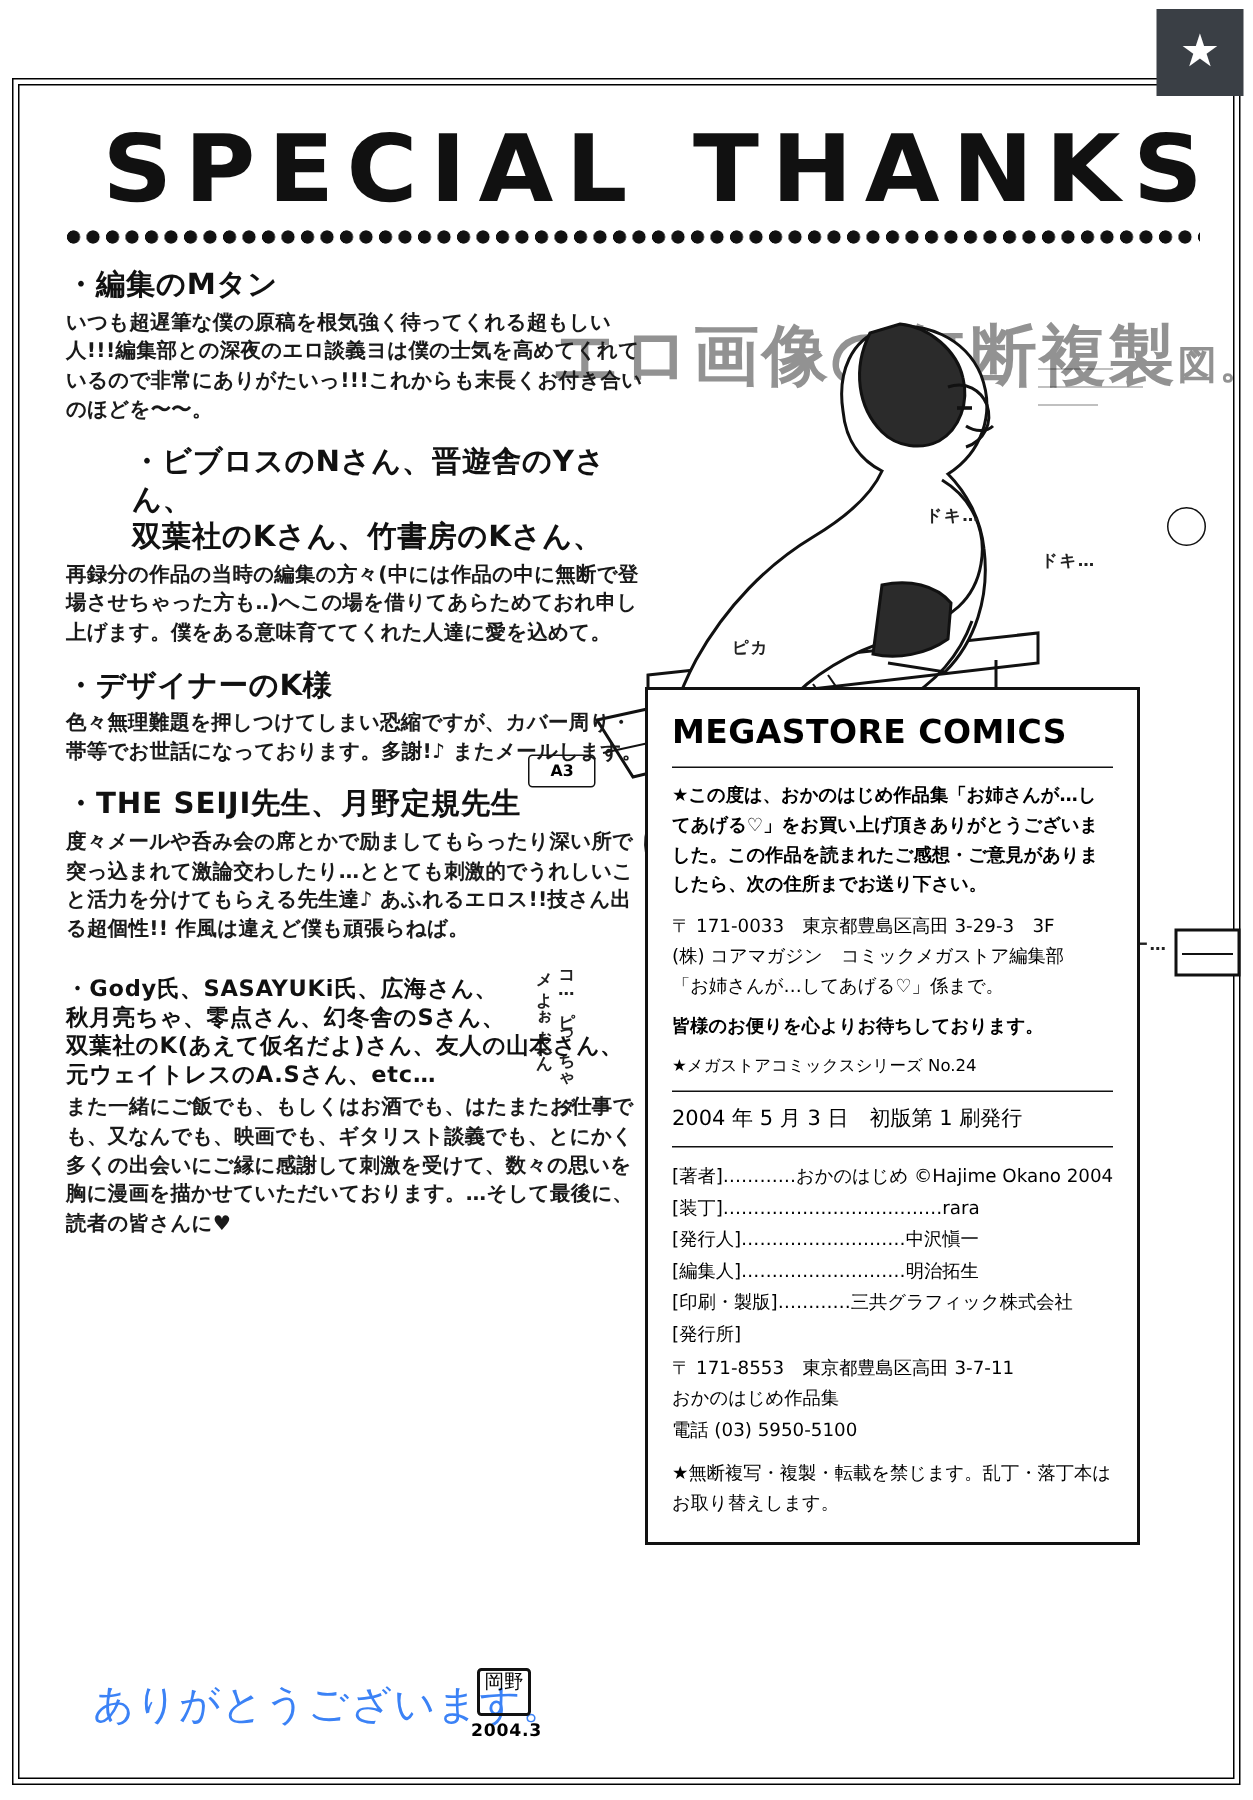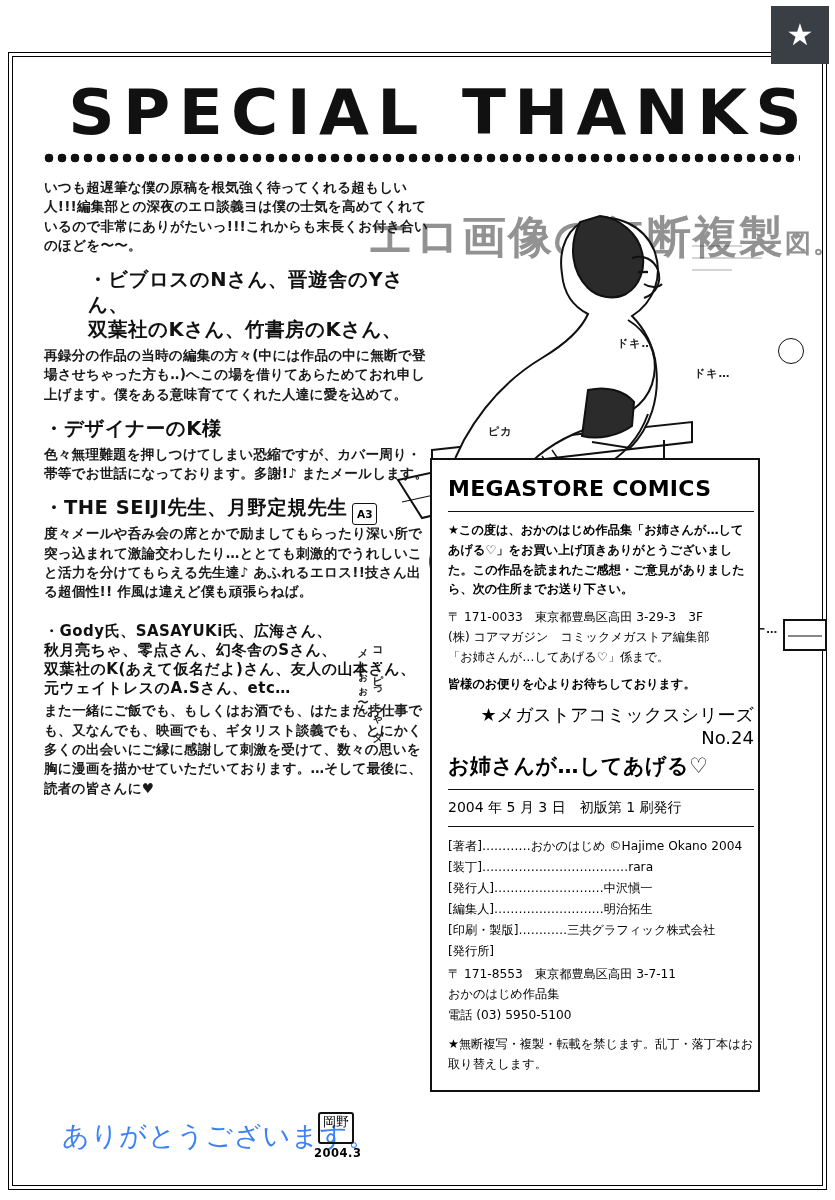--- a/index.html
+++ b/index.html
@@ -153,21 +153,21 @@
   }
   .sfx.v { writing-mode: vertical-rl; text-orientation: upright; }
 
   
   .colophon {
     position: absolute;
     left: 430px; top: 458px;
     width: 330px;
     border: 2px solid #111;
     background: #fff;
-    padding: 14px 4px 16px 16px;
+    padding: 14px 16px 16px 16px;
   }
   .colophon h2 {
     margin: 2px 0 10px 0;
     font-size: 22px;
     font-weight: bold;
     letter-spacing: 0.3px;
     font-family: "DejaVu Sans", sans-serif;
   }
   .rule { border-top: 1.6px solid #111; margin: 9px 0; }
   .rule.thin { border-top: 1px solid #111; }
@@ -176,23 +176,22 @@
     line-height: 1.62;
     margin: 0 0 8px 0;
     font-weight: bold;
   }
   .cp-addr {
     font-size: 12.2px;
     line-height: 1.62;
     margin: 0 0 8px 0;
   }
   .series-line {
-    font-size: 18px;
+    font-size: 11px;
     margin: 2px 0 4px 0;
-    text-align: right;
   }
   .book-title {
     font-size: 21px;
     font-weight: bold;
     letter-spacing: 0.5px;
     margin: 2px 0 6px 0;
   }
   .pubdate {
     font-size: 14px;
     margin: 4px 0 2px 0;
@@ -213,21 +212,21 @@
     border: 1.6px solid #111;
     border-radius: 50%;
   }
   .bubble {
     position: absolute;
     border: 1.6px solid #111;
     border-radius: 14px;
     background: #fff;
     font-size: 10.5px;
     font-weight: bold;
-    padding: 4px 4px;
+    padding: 4px 14px;
   }
 </style>
 </head>
 <body>
 
 <div id="page">
 
   <div class="frame-border"></div>
   <div class="frame-border-inner"></div>
 
@@ -295,20 +294,21 @@
 
   <div class="sfx" style="left:617px; top:336px;">ドキ…</div>
   <div class="sfx" style="left:694px; top:366px;">ドキ…</div>
   <div class="sfx" style="left:488px; top:424px;">ピカ</div>
   <div class="sfx v" style="left:354px; top:640px; height:96px;">コ…ピっちゃダメよぉぉ〜ん</div>
   <div class="sfx" style="left:742px; top:622px;">ガー…</div>
   <div class="bubble" style="left:352px; top:503px; border-radius:3px;">A3</div>
 
   <div class="left-col">
     <div class="blk">
+      <div class="blk-head">・編集のMタン</div>
       <div class="blk-body">いつも超遅筆な僕の原稿を根気強く待ってくれる超もしい人!!!編集部との深夜のエロ談義ヨは僕の士気を高めてくれているので非常にありがたいっ!!!これからも末長くお付き合いのほどを〜〜。</div>
     </div>
     <div class="blk">
       <div class="blk-head" style="white-space:pre-line;margin-left:44px;">・ビブロスのNさん、晋遊舎のYさん、
 双葉社のKさん、竹書房のKさん、</div>
       <div class="blk-body">再録分の作品の当時の編集の方々(中には作品の中に無断で登場させちゃった方も‥)へこの場を借りてあらためておれ申し上げます。僕をある意味育ててくれた人達に愛を込めて。</div>
     </div>
     <div class="blk">
       <div class="blk-head">・デザイナーのK様</div>
       <div class="blk-body">色々無理難題を押しつけてしまい恐縮ですが、カバー周り・帯等でお世話になっております。多謝!♪ またメールします。</div>
@@ -339,21 +339,20 @@
     <p class="cp-para">★この度は、おかのはじめ作品集「お姉さんが…してあげる♡」をお買い上げ頂きありがとうございました。この作品を読まれたご感想・ご意見がありましたら、次の住所までお送り下さい。</p>
 
     <div class="cp-addr">
       <div>〒 171-0033　東京都豊島区高田 3-29-3　3F</div>
       <div>(株) コアマガジン　コミックメガストア編集部</div>
       <div>「お姉さんが…してあげる♡」係まで。</div>
     </div>
     <p class="cp-para">皆様のお便りを心よりお待ちしております。</p>
 
     <div class="series-line">★メガストアコミックスシリーズ No.24</div>
-    <div class="book-title">お姉さんが…してあげる♡</div>
     <div class="rule"></div>
     <div class="pubdate">2004 年 5 月 3 日　初版第 1 刷発行</div>
     <div class="rule thin"></div>
 
     <div class="credits">
       <div class="credit-row">
         <span>[著者]</span><span>…………</span><span>おかのはじめ ©Hajime Okano 2004</span>
       </div>
       <div class="credit-row">
         <span>[装丁]</span><span>………………………………</span><span>rara</span>

